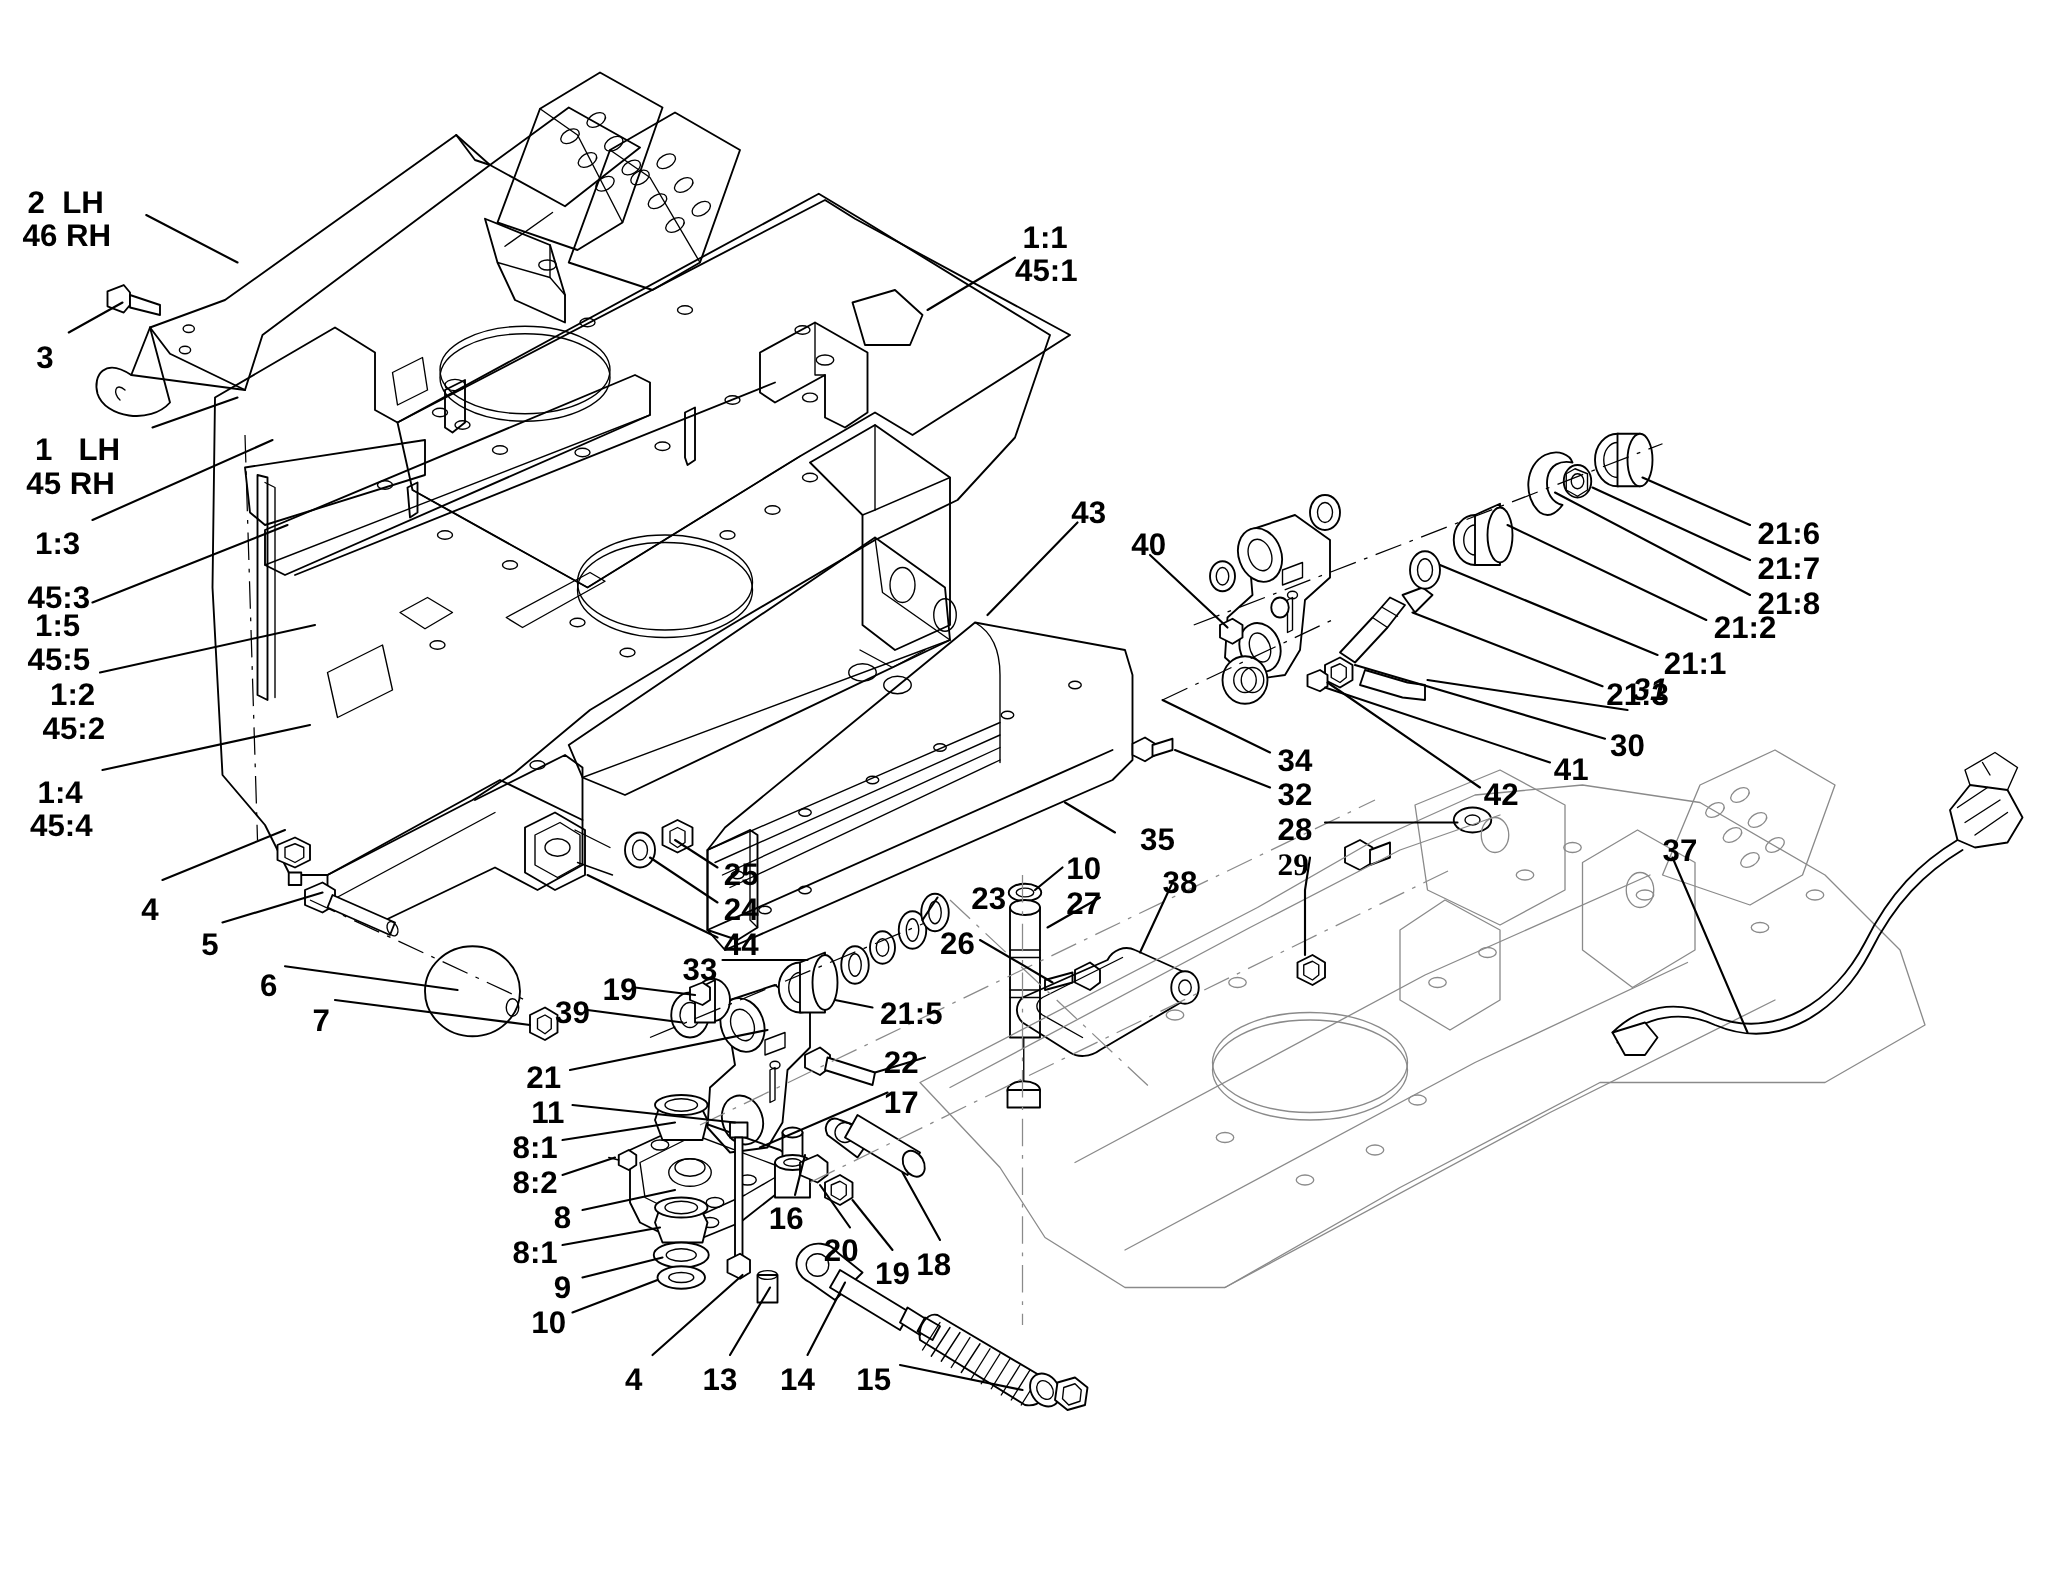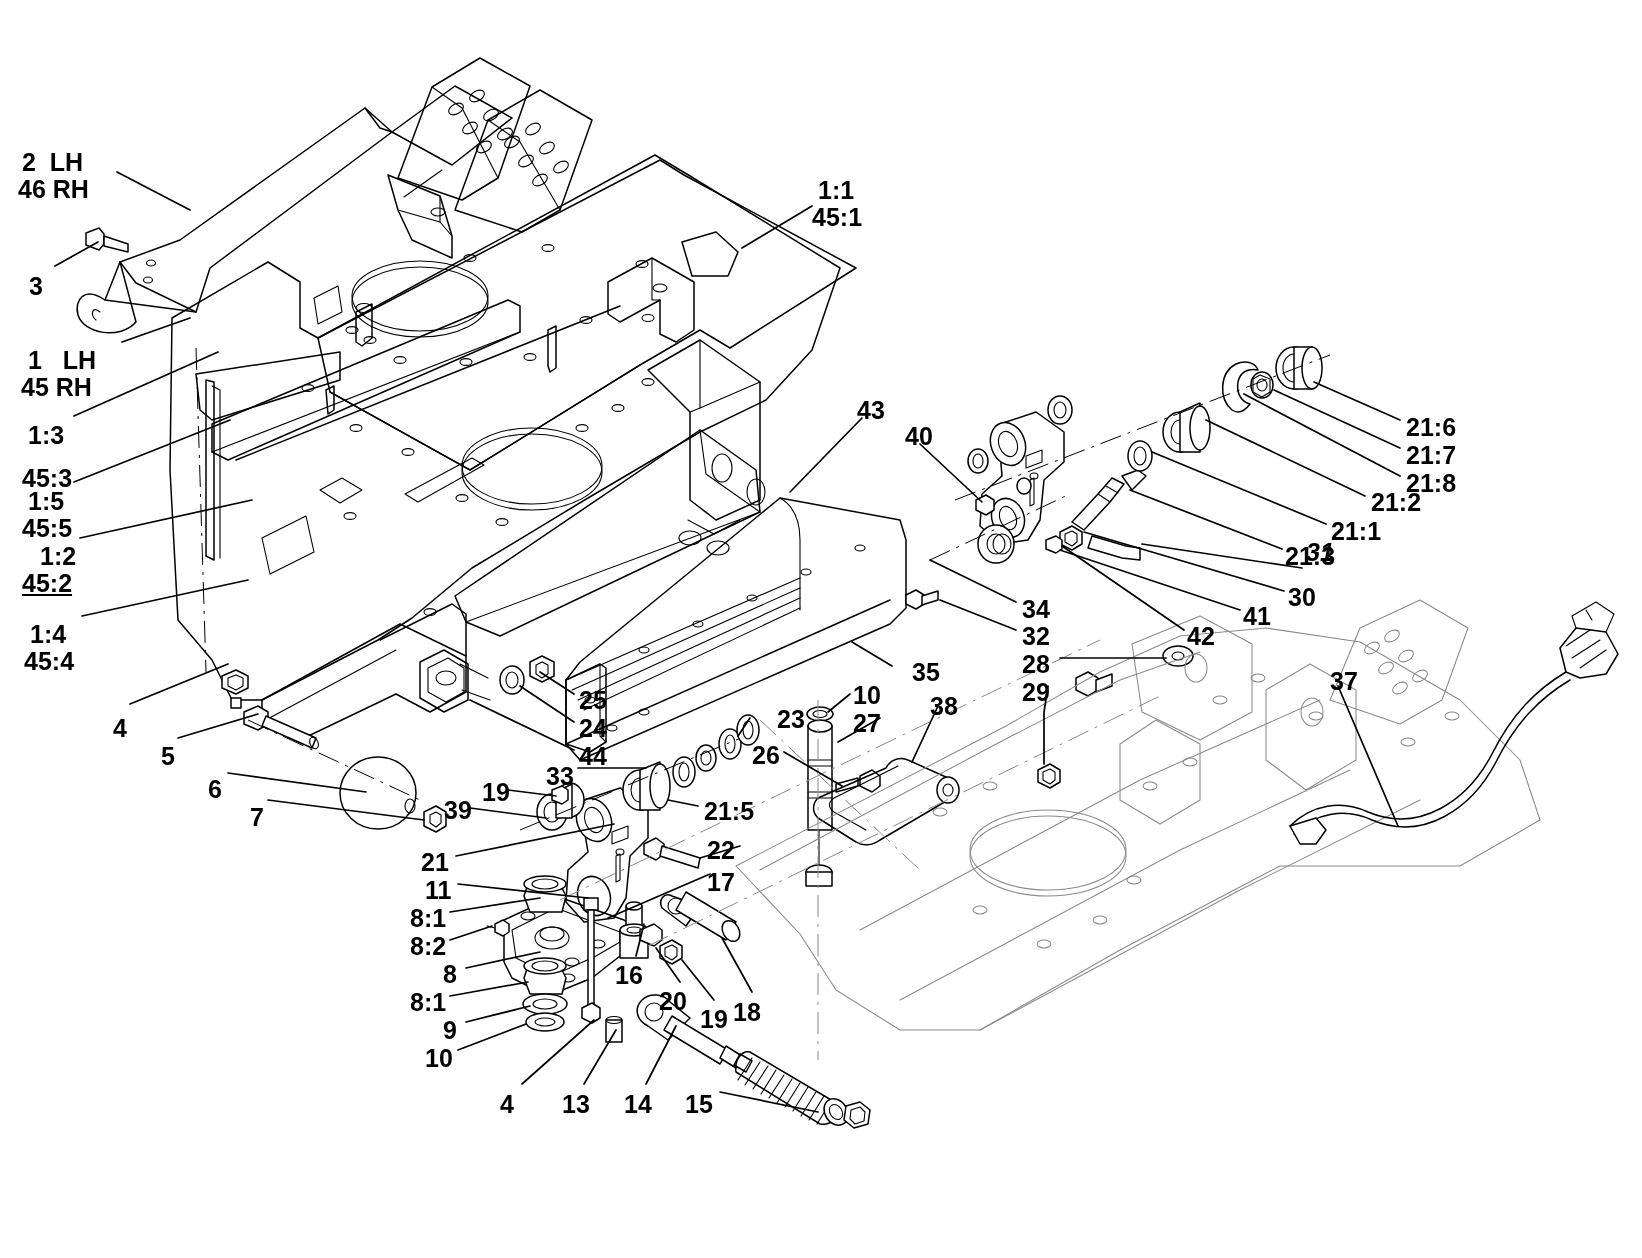--- a/index.html
+++ b/index.html
@@ -563,21 +563,21 @@
 <div class="lbl" style="left:22px;top:150px;">2  LH</div>
 <div class="lbl" style="left:18px;top:177px;">46 RH</div>
 <div class="lbl" style="left:29px;top:274px;">3</div>
 <div class="lbl" style="left:28px;top:348px;">1   LH</div>
 <div class="lbl" style="left:21px;top:375px;">45 RH</div>
 <div class="lbl" style="left:28px;top:423px;">1:3</div>
 <div class="lbl" style="left:22px;top:450px;margin-top:16px;">45:3</div>
 <div class="lbl" style="left:28px;top:489px;">1:5</div>
 <div class="lbl" style="left:22px;top:516px;">45:5</div>
 <div class="lbl" style="left:40px;top:544px;">1:2</div>
-<div class="lbl" style="left:22px;top:571px;text-decoration:underline;">45:2</div>
+<div class="lbl" style="left:34px;top:571px;">45:2</div>
 <div class="lbl" style="left:30px;top:622px;">1:4</div>
 <div class="lbl" style="left:24px;top:649px;">45:4</div>
 <div class="lbl" style="left:113px;top:716px;">4</div>
 <div class="lbl" style="left:161px;top:744px;">5</div>
 <div class="lbl" style="left:208px;top:777px;">6</div>
 <div class="lbl" style="left:250px;top:805px;">7</div>
 <div class="lbl" style="left:818px;top:178px;">1:1</div>
 <div class="lbl" style="left:812px;top:205px;">45:1</div>
 <div class="lbl" style="left:857px;top:398px;">43</div>
 <div class="lbl" style="left:905px;top:424px;">40</div>
@@ -587,21 +587,21 @@
 <div class="lbl" style="left:1371px;top:490px;">21:2</div>
 <div class="lbl" style="left:1331px;top:519px;">21:1</div>
 <div class="lbl" style="left:1285px;top:544px;">21:3</div>
 <div class="lbl" style="left:1306px;top:540px;font-style:italic;">31</div>
 <div class="lbl" style="left:1288px;top:585px;">30</div>
 <div class="lbl" style="left:1243px;top:604px;">41</div>
 <div class="lbl" style="left:1187px;top:624px;">42</div>
 <div class="lbl" style="left:1022px;top:597px;">34</div>
 <div class="lbl" style="left:1022px;top:624px;">32</div>
 <div class="lbl" style="left:1022px;top:652px;">28</div>
-<div class="lbl" style="left:1022px;top:680px;">29</div>
+<div class="lbl" style="left:1022px;top:680px;font-family:Liberation Serif, serif;">29</div>
 <div class="lbl" style="left:1330px;top:669px;">37</div>
 <div class="lbl" style="left:898px;top:660px;margin-left:14px;">35</div>
 <div class="lbl" style="left:579px;top:688px;text-align:right;">25</div>
 <div class="lbl" style="left:579px;top:716px;">24</div>
 <div class="lbl" style="left:579px;top:744px;">44</div>
 <div class="lbl" style="left:546px;top:764px;">33</div>
 <div class="lbl" style="left:482px;top:780px;">19</div>
 <div class="lbl" style="left:444px;top:798px;">39</div>
 <div class="lbl" style="left:745px;top:707px;margin-left:32px;">23</div>
 <div class="lbl" style="left:752px;top:743px;">26</div>

